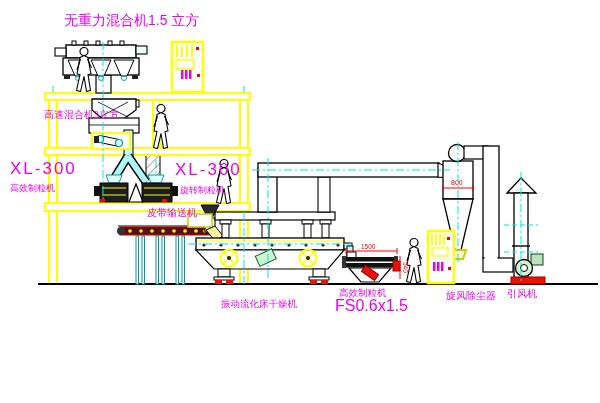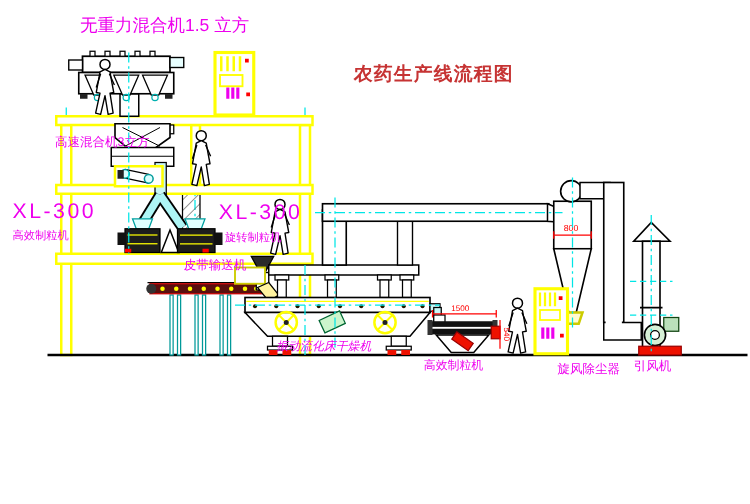--- a/index.html
+++ b/index.html
@@ -301,33 +301,33 @@
     <line x1="103" y1="42" x2="103" y2="203"></line>
     <line x1="244" y1="212" x2="244" y2="284"></line>
     <line x1="268" y1="158" x2="268" y2="280"></line>
     <line x1="188" y1="244" x2="352" y2="244"></line>
     <line x1="252" y1="170" x2="450" y2="170"></line>
     <line x1="458" y1="142" x2="458" y2="264"></line>
     <line x1="521" y1="172" x2="521" y2="284"></line>
   </g>
 </svg>
 
-<div class="title-cn" style="left:283px;top:52px;font-size:15px;">农药生产线流程图</div>
 
 <div class="lbl" style="left:64px;top:13px;font-size:14px;">无重力混合机1.5 立方</div>
-<div class="lbl" style="left:44px;top:110px;font-size:10px;">高速混合机3立方</div>
+<div class="lbl" style="left:44px;top:110px;font-size:10px;font-family:Liberation Serif, serif;">高速混合机3立方</div>
 
 <div class="lbl" style="left:10px;top:160px;font-size:17px;letter-spacing:2px;">XL-300</div>
 <div class="lbl" style="left:10px;top:184px;font-size:9px;">高效制粒机</div>
 
 <div class="lbl" style="left:175px;top:161px;font-size:17px;letter-spacing:2px;">XL-300</div>
 <div class="lbl" style="left:180px;top:186px;font-size:9px;">旋转制粒机</div>
 
 <div class="lbl" style="left:147px;top:208px;font-size:10px;text-align:right;">皮带输送机</div>
 
-<div class="lbl" style="left:221px;top:273px;font-size:9.5px;font-style:italic;">振动流化床干燥机</div>
+<div class="lbl" style="left:221px;top:299px;font-size:9.5px;">振动流化床干燥机</div>
 
 <div class="lbl" style="left:339px;top:288px;font-size:9.5px;">高效制粒机</div>
+<div class="lbl" style="left:335px;top:298px;font-size:16px;">FS0.6x1.5</div>
 
 <div class="lbl" style="left:446px;top:291px;font-size:10px;">旋风除尘器</div>
 <div class="lbl" style="left:507px;top:289px;font-size:10px;">引风机</div>
 
 </div>
 
 </body></html>

